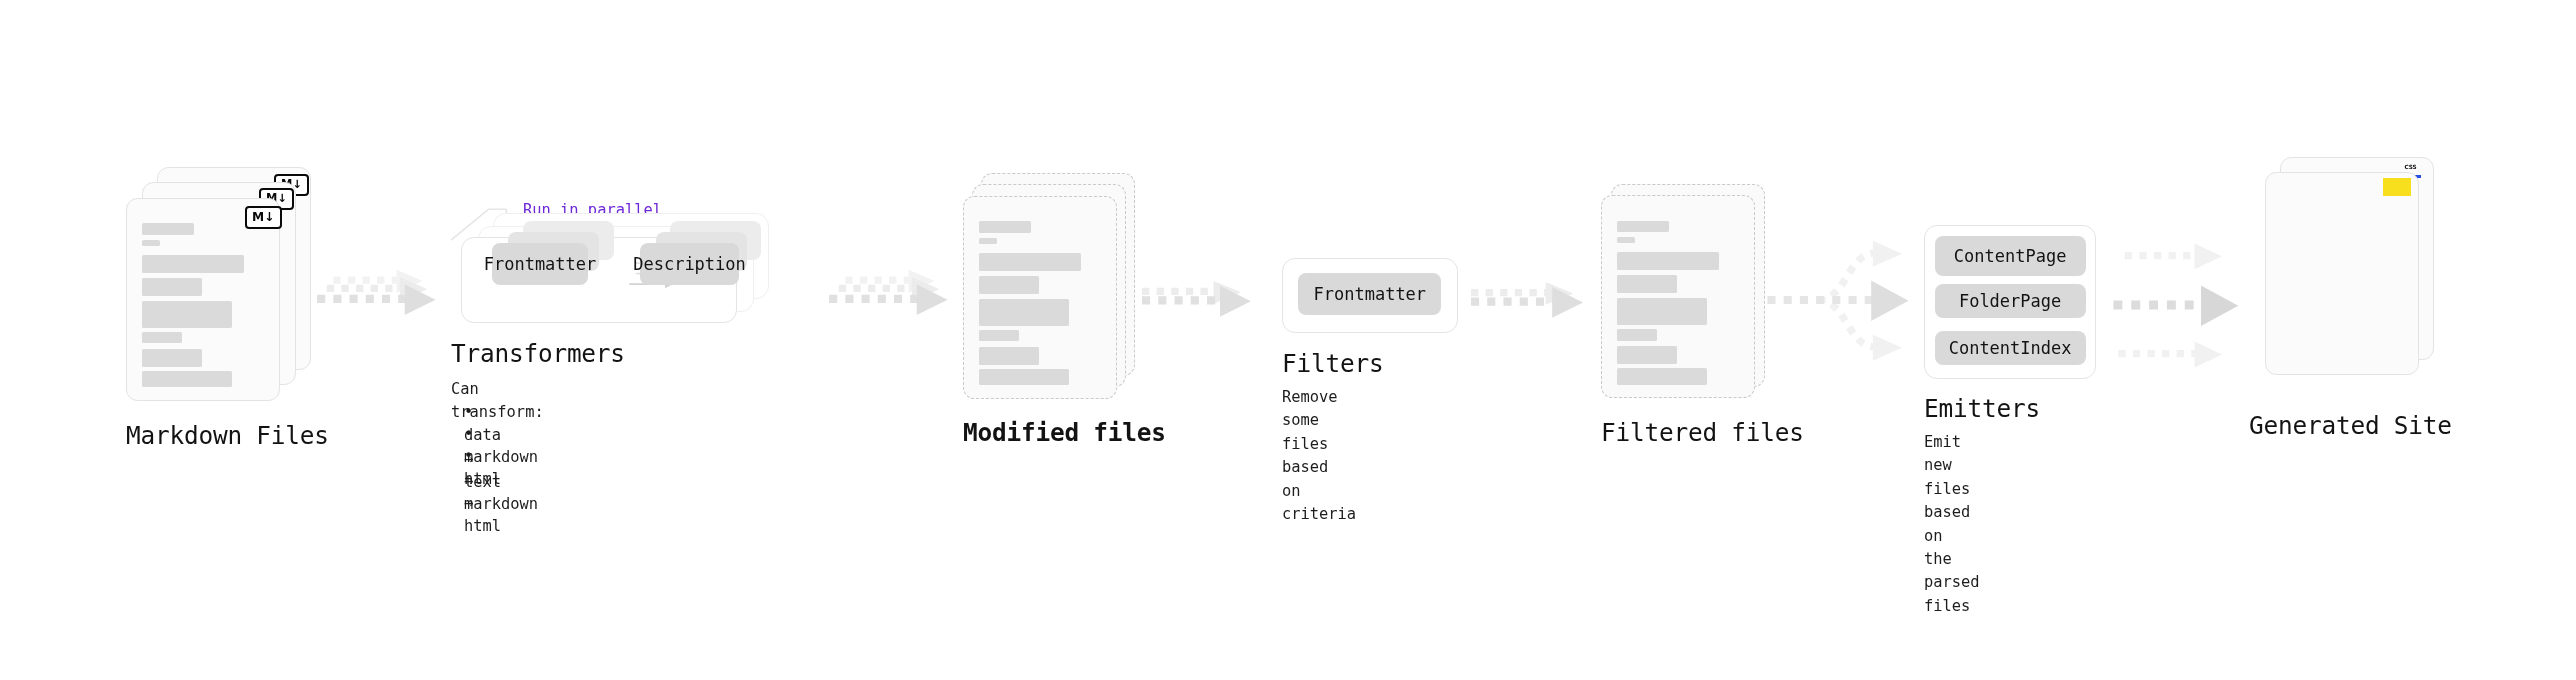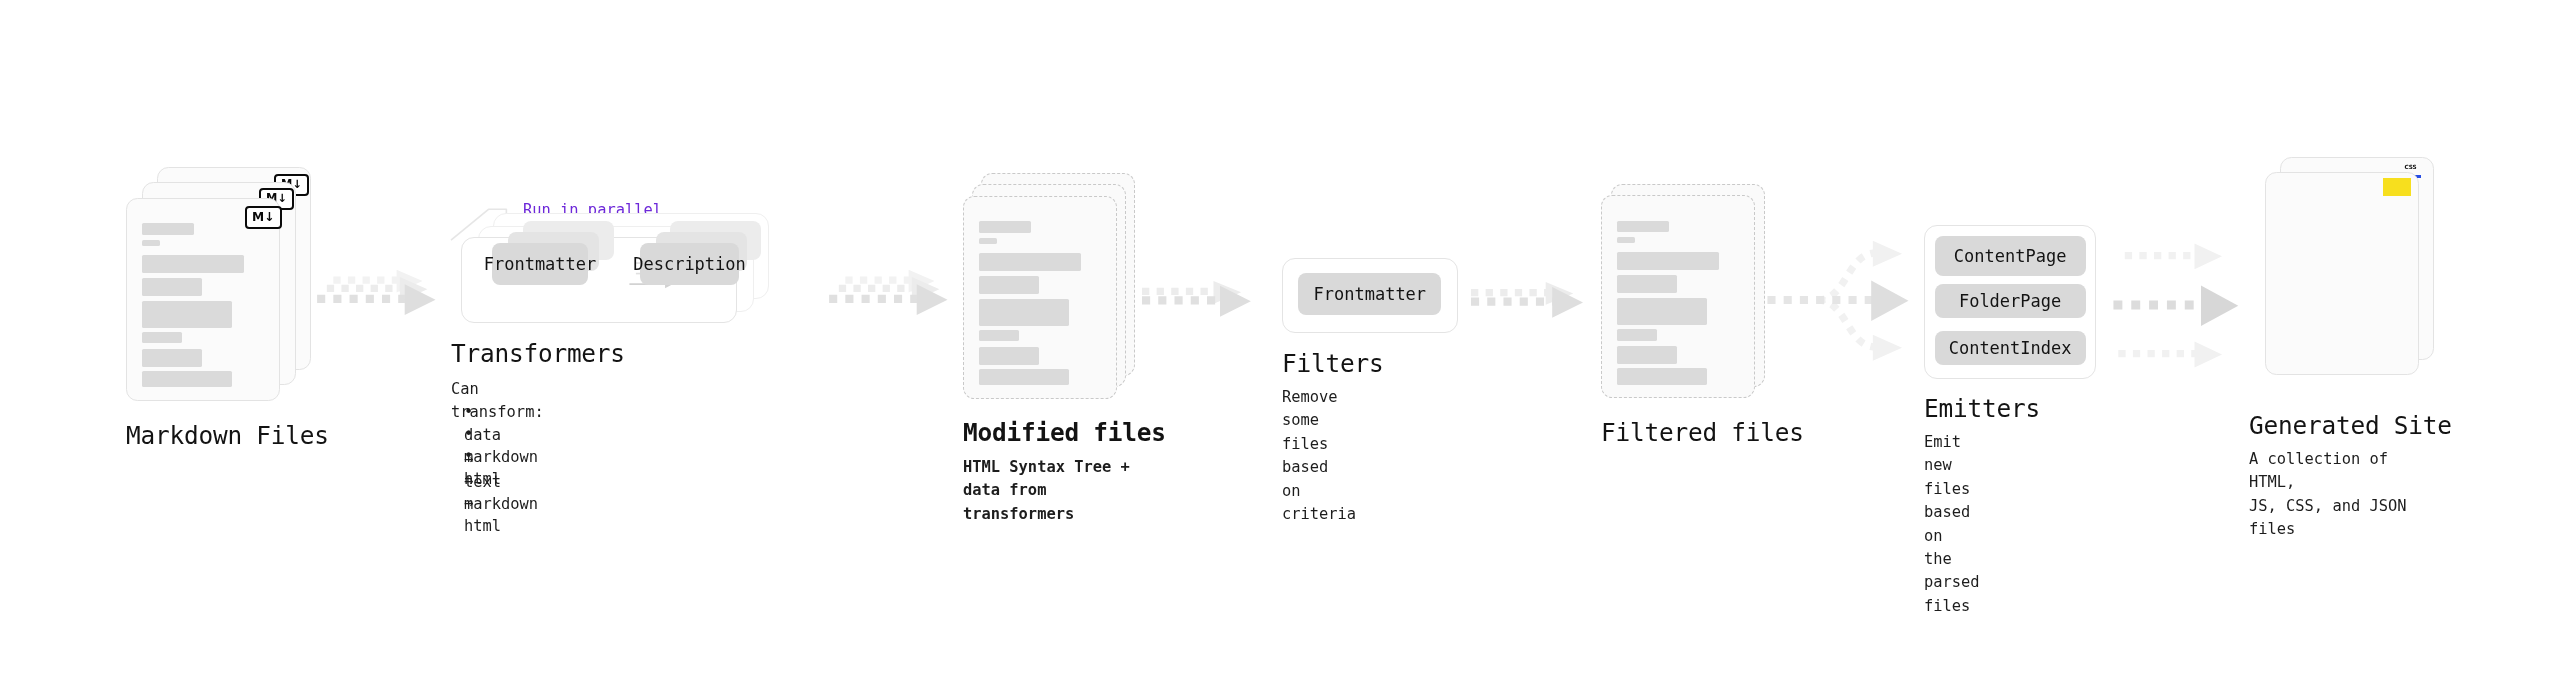--- a/index.html
+++ b/index.html
@@ -187,22 +187,20 @@
         <div class="bar" style="left:15.4px;top:41px;width:18px;height:5.7px;"></div>
         <div class="bar" style="left:15.4px;top:56px;width:102px;height:18px;"></div>
         <div class="bar" style="left:15.4px;top:79px;width:60px;height:18px;"></div>
         <div class="bar" style="left:15.4px;top:102px;width:90px;height:27px;"></div>
         <div class="bar" style="left:15.4px;top:133px;width:40px;height:11.4px;"></div>
         <div class="bar" style="left:15.4px;top:150px;width:60px;height:18px;"></div>
         <div class="bar" style="left:15.4px;top:172px;width:90px;height:16.3px;"></div>
       </div>
     </div>
     <div class="title" style="position:absolute;left:0px;top:245px;">Modified files</div>
-    <div class="sub" style="position:absolute;left:0px;top:283px;">HTML Syntax Tree +
-data from transformers</div>
   </div>
 
   <svg style="left:1142px;top:284px;width:130px;height:49px;" viewBox="0 0 160 60">
     <g stroke="#ececec" stroke-width="9" stroke-dasharray="9 9" fill="none">
       <line x1="0" y1="9" x2="92" y2="9"></line>
     </g>
     <polygon points="88,-4 122,10 88,24" fill="#ececec"></polygon>
     <g stroke="#e0e0e0" stroke-width="10" stroke-dasharray="10 10" fill="none">
       <line x1="0" y1="20" x2="100" y2="20"></line>
     </g>
@@ -296,18 +294,16 @@
       <div class="css-badge" style="left:151px;top:6.5px;width:21px;height:14.6px;">
         <div class="ctxt" style="font-size:5.7px;top:0.8px;">CSS</div>
         <div class="cbar" style="height:3.3px;"></div>
       </div>
 
       <div class="card" style="left:16.3px;top:14.6px;width:154px;height:203px;"></div>
       <div class="js-badge" style="left:134px;top:21px;width:28px;height:18px;"></div>
 
     </div>
     <div class="title" style="position:absolute;left:0px;top:254px;">Generated Site</div>
-    <div class="sub" style="position:absolute;left:0px;top:291px;">A collection of HTML,
-JS, CSS, and JSON files</div>
   </div>
 
 </div>
 
 
 </body></html>

